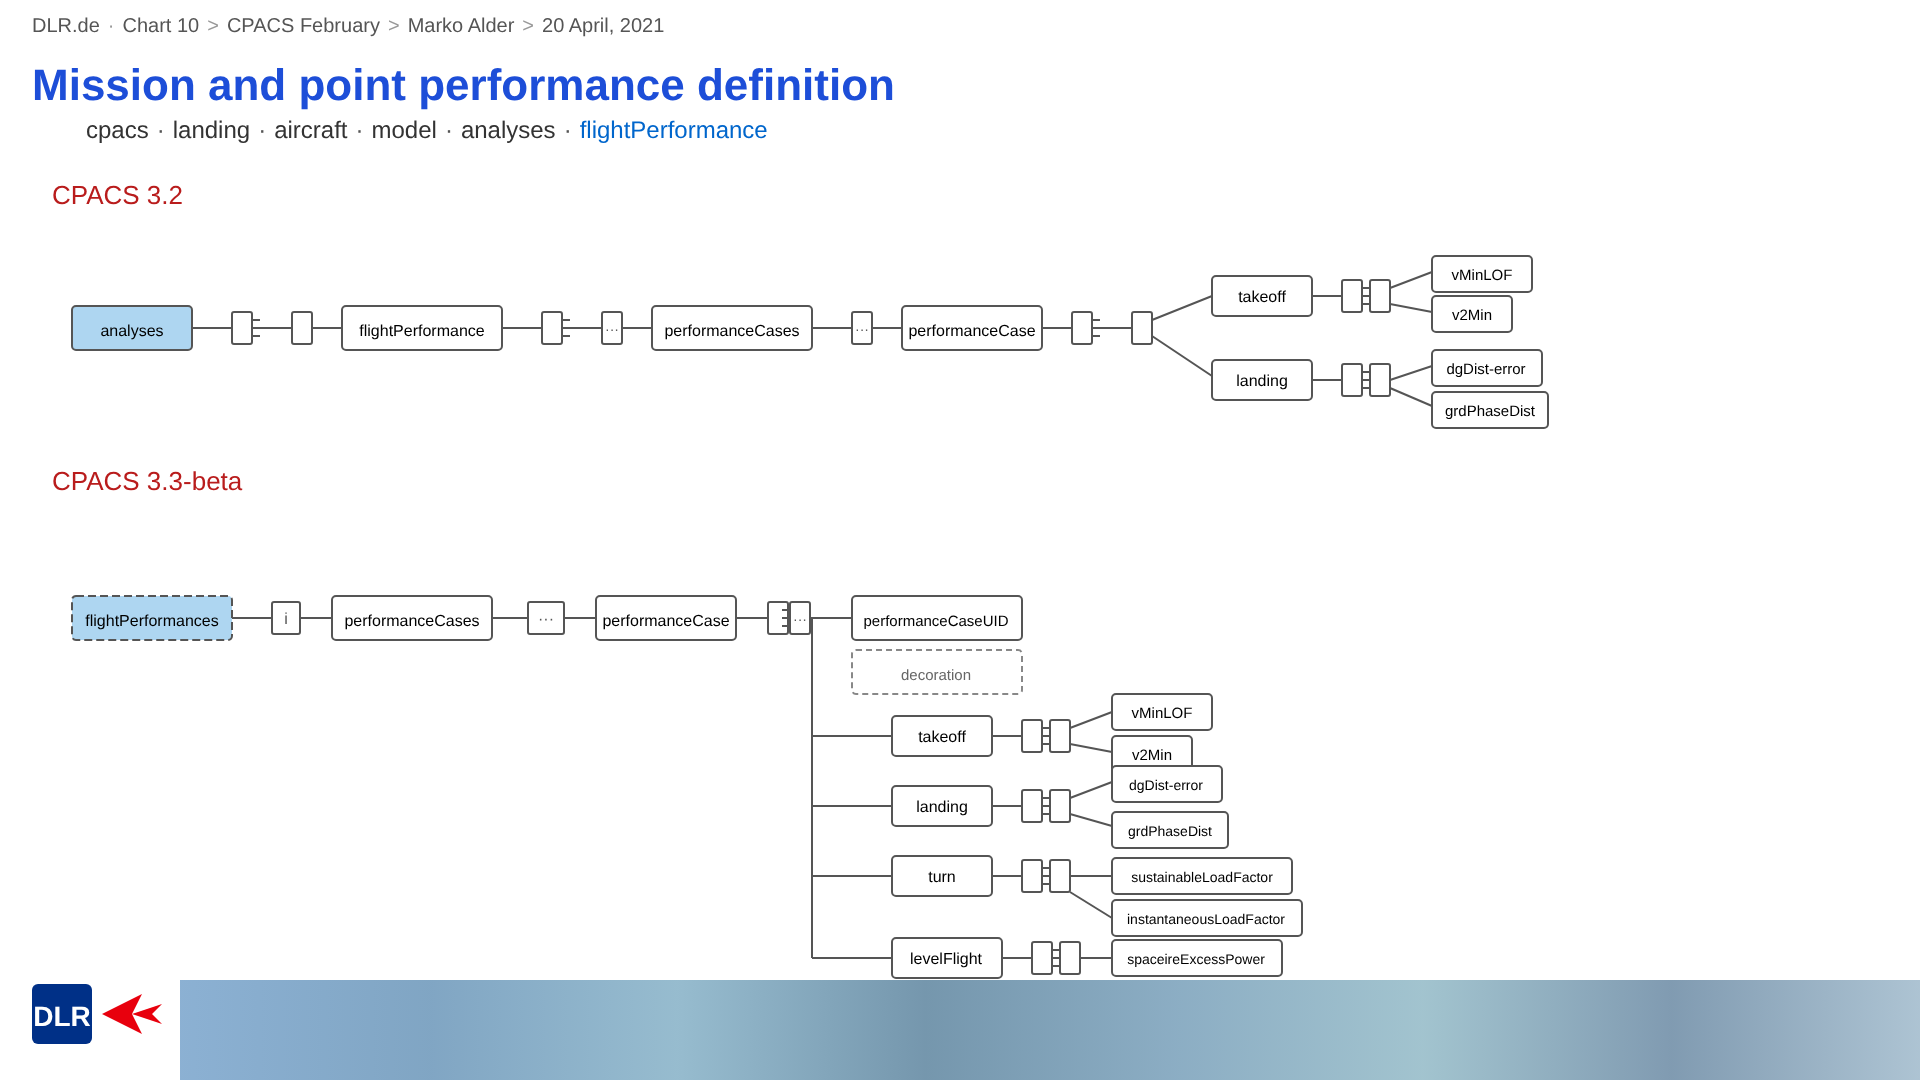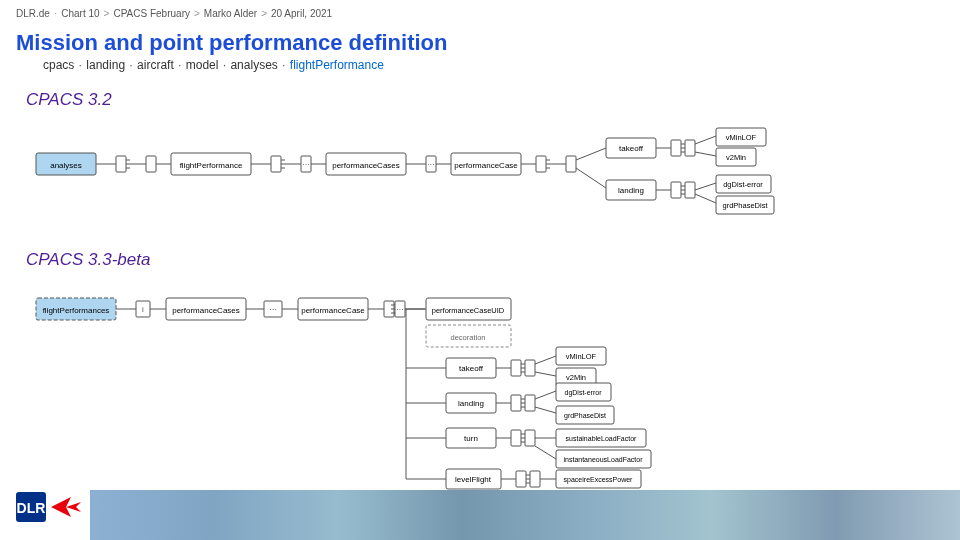--- a/index.html
+++ b/index.html
@@ -57,23 +57,22 @@
     #diagram-area {
       position: absolute;
       top: 90px;
       left: 16px;
       right: 16px;
       bottom: 60px;
     }
 
     
     .cpacs-label {
-      font-size: 17px;
-      font-style: italic;
-      color: #4c1d95;
+      font-size: 13px;
+      color: #b91c1c;
       font-weight: normal;
       margin-bottom: 4px;
     }
 
     
     .diagram-svg {
       display: block;
     }
 
     
@@ -211,21 +210,21 @@
 
     <line x1="679" y1="82" x2="700" y2="75" stroke="#555" stroke-width="1"></line>
     <rect x="700" y="67" width="55" height="18" rx="2" fill="#fff" stroke="#555" stroke-width="1"></rect>
     <text x="727" y="79" font-size="7.5" text-anchor="middle" fill="#000">dgDist-error</text>
 
     <line x1="679" y1="86" x2="700" y2="95" stroke="#555" stroke-width="1"></line>
     <rect x="700" y="88" width="58" height="18" rx="2" fill="#fff" stroke="#555" stroke-width="1"></rect>
     <text x="729" y="100" font-size="7.5" text-anchor="middle" fill="#000">grdPhaseDist</text>
   </svg>
 
-  <div class="cpacs-label" style="position:absolute; top:160px; left:10px;">CPACS 3.3-beta</div>
+  <div class="cpacs-label" style="position:absolute; top:143px; left:10px;">CPACS 3.3-beta</div>
 
   <svg class="diagram-svg" style="position:absolute; top:173px; left:0; width:940px; height:260px;" viewBox="0 0 940 260">
 
     <rect x="20" y="35" width="80" height="22" rx="2" fill="#aed6f1" stroke="#555" stroke-width="1" stroke-dasharray="4,2"></rect>
     <text x="60" y="50" font-size="8" text-anchor="middle" fill="#000">flightPerformances</text>
 
     <line x1="100" y1="46" x2="120" y2="46" stroke="#555" stroke-width="1"></line>
     <rect x="120" y="38" width="14" height="16" rx="1" fill="#fff" stroke="#555" stroke-width="1"></rect>
     <text x="127" y="49" font-size="8" text-anchor="middle" fill="#555">i</text>
     <line x1="134" y1="46" x2="150" y2="46" stroke="#555" stroke-width="1"></line>

